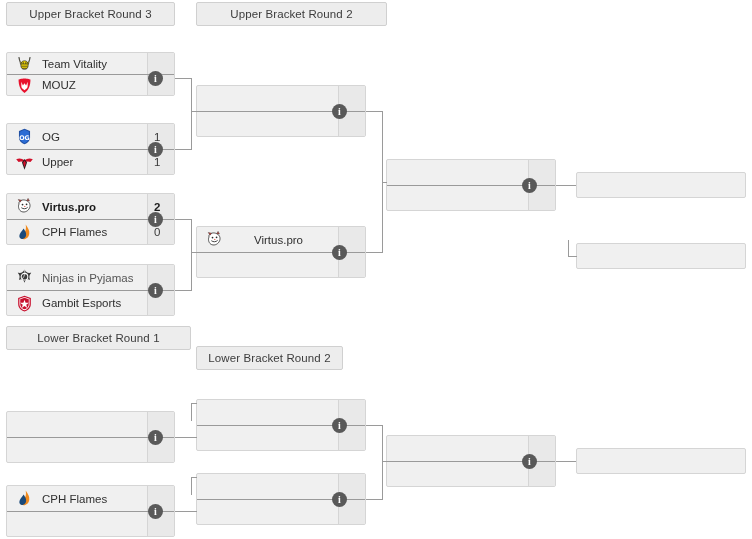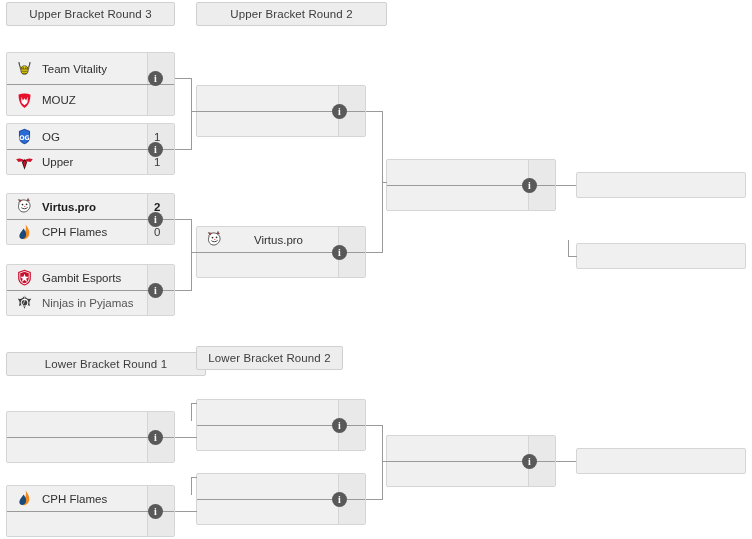--- a/index.html
+++ b/index.html
@@ -114,21 +114,21 @@
 
 <div id="stage">
 
   <div class="round-header" style="left:6px;  top:2px;  width:169px;">
     <span>Upper Bracket Round 3</span>
   </div>
   <div class="round-header" style="left:196px; top:2px; width:191px;text-align:right;">
     <span>Upper Bracket Round 2</span>
   </div>
 
-  <div class="round-header" style="left:6px;  top:352px; width:200px;text-align:center;">
+  <div class="round-header" style="left:6px;  top:326px; width:185px;text-align:center;">
     <span>Lower Bracket Round 1</span>
   </div>
   <div class="round-header" style="left:196px; top:346px; width:147px;">
     <span>Lower Bracket Round 2</span>
   </div>
 
   <div class="conn h" style="left:175px; top:78px;  width:17px;"></div>
   <div class="conn v" style="left:191px; top:78px;  height:33px;"></div>
   <div class="conn h" style="left:191px; top:111px; width:6px;"></div>
 
@@ -165,21 +165,21 @@
 
   <div class="conn h" style="left:366px; top:425px; width:17px;"></div>
   <div class="conn v" style="left:382px; top:425px; height:36px;"></div>
   <div class="conn h" style="left:382px; top:461px; width:5px;"></div>
 
   <div class="conn h" style="left:366px; top:499px; width:17px;"></div>
   <div class="conn v" style="left:382px; top:461px; height:39px;"></div>
 
   <div class="conn h" style="left:556px; top:461px; width:20px;"></div>
 
-  <div class="match" style="left:6px; top:52px; width:169px; height:64px;">
+  <div class="match" style="left:6px; top:52px; width:169px; height:44px;">
     <div class="row">
       <div class="team-cell">
         <span class="logo">
           <svg width="19" height="19" viewBox="0 0 24 24">
             <path d="M5 4 C5 9, 8 11, 9 12 L7 13 Z" fill="#f5d800" stroke="#2b2b2b" stroke-width="0.8"></path>
             <path d="M19 4 C19 9, 16 11, 15 12 L17 13 Z" fill="#f5d800" stroke="#2b2b2b" stroke-width="0.8"></path>
             <ellipse cx="12" cy="14" rx="4.6" ry="5.4" fill="#f5d800" stroke="#2b2b2b" stroke-width="0.9"></ellipse>
             <path d="M7.7 12.6 h8.6 M8 15.4 h8 M9 18 h6" stroke="#2b2b2b" stroke-width="0.9"></path>
             <circle cx="10.3" cy="11.3" r="0.9" fill="#2b2b2b"></circle>
             <circle cx="13.7" cy="11.3" r="0.9" fill="#2b2b2b"></circle>
@@ -265,40 +265,40 @@
       <div class="score-cell">0</div>
     </div>
     <div class="info-badge" style="left:141px; top:18px;">i</div>
   </div>
 
   <div class="match" style="left:6px; top:264px; width:169px; height:52px;">
     <div class="row">
       <div class="team-cell">
         <span class="logo">
           <svg width="19" height="19" viewBox="0 0 24 24">
+            <path d="M12 2 C14 6 16 6.5 20.5 6 C18 9 17.5 11 19 15 C15.5 13.5 13.5 14.5 12 18.5 C10.5 14.5 8.5 13.5 5 15 C6.5 11 6 9 3.5 6 C8 6.5 10 6 12 2 Z" fill="#3b3b3b"></path>
+            <circle cx="12" cy="11" r="4.2" fill="none" stroke="#ffffff" stroke-width="1.3"></circle>
+            <path d="M12 2 C13 6.5 12.5 10 9 14" stroke="#ffffff" stroke-width="0.9" fill="none"></path>
+          </svg>
+        </span>
+        <span class="team-name loser">Ninjas in Pyjamas</span>
+      </div>
+      <div class="score-cell"></div>
+    </div>
+    <div class="row">
+      <div class="team-cell">
+        <span class="logo">
+          <svg width="19" height="19" viewBox="0 0 24 24">
             <path d="M12 2.2 L20 5 V12.5 C20 17.5 16.3 20.8 12 22 C7.7 20.8 4 17.5 4 12.5 V5 Z" fill="#c8102e"></path>
             <path d="M12 3.8 L18.4 6.1 V12.5 C18.4 16.6 15.4 19.4 12 20.4 C8.6 19.4 5.6 16.6 5.6 12.5 V6.1 Z" fill="#ffffff"></path>
             <path d="M12 4.8 L17.4 6.7 V12.5 C17.4 16 14.9 18.5 12 19.4 C9.1 18.5 6.6 16 6.6 12.5 V6.7 Z" fill="#c8102e"></path>
             <path d="M12 7.2 L13.4 11.2 H17.6 L14.2 13.7 L15.5 17.7 L12 15.2 L8.5 17.7 L9.8 13.7 L6.4 11.2 H10.6 Z" fill="#ffffff"></path>
           </svg>
         </span>
         <span class="team-name">Gambit Esports</span>
-      </div>
-      <div class="score-cell"></div>
-    </div>
-    <div class="row">
-      <div class="team-cell">
-        <span class="logo">
-          <svg width="19" height="19" viewBox="0 0 24 24">
-            <path d="M12 2 C14 6 16 6.5 20.5 6 C18 9 17.5 11 19 15 C15.5 13.5 13.5 14.5 12 18.5 C10.5 14.5 8.5 13.5 5 15 C6.5 11 6 9 3.5 6 C8 6.5 10 6 12 2 Z" fill="#3b3b3b"></path>
-            <circle cx="12" cy="11" r="4.2" fill="none" stroke="#ffffff" stroke-width="1.3"></circle>
-            <path d="M12 2 C13 6.5 12.5 10 9 14" stroke="#ffffff" stroke-width="0.9" fill="none"></path>
-          </svg>
-        </span>
-        <span class="team-name loser">Ninjas in Pyjamas</span>
       </div>
       <div class="score-cell"></div>
     </div>
     <div class="info-badge" style="left:141px; top:18px;">i</div>
   </div>
 
   <div class="match" style="left:196px; top:85px; width:170px; height:52px;">
     <div class="row">
       <div class="team-cell">
         <span class="team-name"></span>

